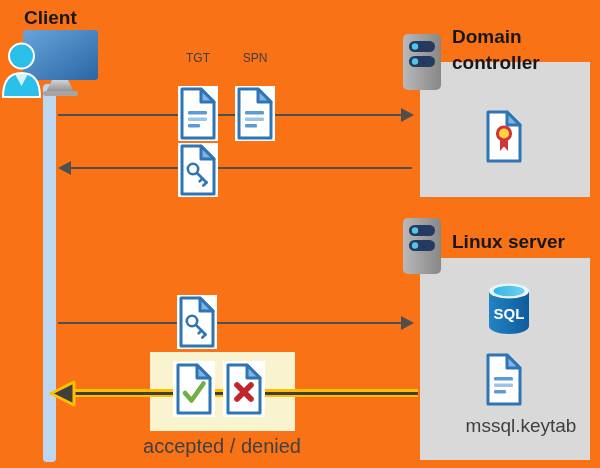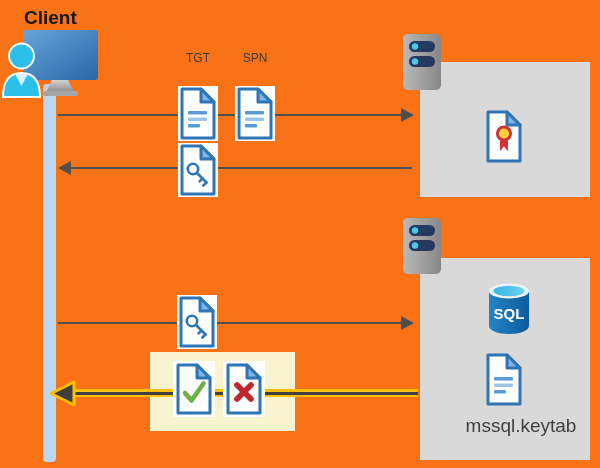--- a/index.html
+++ b/index.html
@@ -147,46 +147,49 @@
     </g>
   </svg>
 
   <svg class="abs" style="left:402px;top:33px;" width="40" height="58" viewBox="0 0 40 58">
     <rect x="1" y="1" width="38" height="56" rx="5" fill="url(#gradSrv)"></rect>
     <rect x="7" y="8" width="26" height="11" rx="5.5" fill="#243A5E"></rect>
     <circle cx="13" cy="13.5" r="3.2" fill="#50C7EA"></circle>
     <rect x="7" y="23" width="26" height="11" rx="5.5" fill="#243A5E"></rect>
     <circle cx="13" cy="28.5" r="3.2" fill="#50C7EA"></circle>
   </svg>
+  <div class="abs node-title" style="left:452px;top:24px;width:130px;">Domain controller</div>
 
   <svg class="abs" style="left:483px;top:108px;" width="42" height="57" viewBox="0 0 42 57">
     <path d="M5 4 H24 L37 17 V53 H5 Z" fill="#fff" stroke="#2E75B5" stroke-width="3" stroke-linejoin="round"></path>
     <path d="M24 4 V17 H37 Z" fill="#7EB3E3" stroke="#2E75B5" stroke-width="3" stroke-linejoin="round"></path>
     <path d="M17 29 L17 43 L21 38.6 L25 43 L25 29 Z" fill="#D13438"></path>
     <circle cx="21" cy="25.5" r="6.6" fill="#FFD23E" stroke="#D13438" stroke-width="3"></circle>
   </svg>
 
   <svg class="abs" style="left:402px;top:217px;" width="40" height="58" viewBox="0 0 40 58">
     <rect x="1" y="1" width="38" height="56" rx="5" fill="url(#gradSrv)"></rect>
     <rect x="7" y="8" width="26" height="11" rx="5.5" fill="#243A5E"></rect>
     <circle cx="13" cy="13.5" r="3.2" fill="#50C7EA"></circle>
     <rect x="7" y="23" width="26" height="11" rx="5.5" fill="#243A5E"></rect>
     <circle cx="13" cy="28.5" r="3.2" fill="#50C7EA"></circle>
   </svg>
+  <div class="abs node-title" style="left:452px;top:229px;width:140px;">Linux server</div>
 
   <svg class="abs" style="left:486px;top:282px;" width="46" height="54" viewBox="0 0 46 54">
     <path d="M3 9 V44 C3 48.5 12 52 23 52 C34 52 43 48.5 43 44 V9 Z" fill="url(#gradSql)"></path>
     <ellipse cx="23" cy="9" rx="20" ry="7.6" fill="#EAF5FB"></ellipse>
     <ellipse cx="23" cy="9" rx="15.5" ry="5.2" fill="url(#gradCy)"></ellipse>
     <text x="23" y="37" text-anchor="middle" font-family="Liberation Sans, sans-serif" font-size="15" font-weight="700" fill="#fff">SQL</text>
   </svg>
 
   <svg class="abs" style="left:484px;top:352px;" width="40" height="55" viewBox="0 0 40 55">
     <path d="M4 3 H23 L36 16 V52 H4 Z" fill="#fff" stroke="#2E75B5" stroke-width="3" stroke-linejoin="round"></path>
     <path d="M23 3 V16 H36 Z" fill="#7EB3E3" stroke="#2E75B5" stroke-width="3" stroke-linejoin="round"></path>
     <rect x="10" y="25" width="19" height="3.4" rx="1.2" fill="#5B9BD5"></rect>
     <rect x="10" y="31.5" width="19" height="3.4" rx="1.2" fill="#9DC3E6"></rect>
     <rect x="10" y="38" width="12" height="3.4" rx="1.2" fill="#5B9BD5"></rect>
   </svg>
   <div class="abs caption" style="left:420px;top:415px;width:170px;padding-left:16px;">mssql.keytab</div>
 
+  <div class="abs caption" style="left:122px;top:435px;width:200px;font-size:20px;">accepted / denied</div>
 
 </div>
 
 </body></html>

